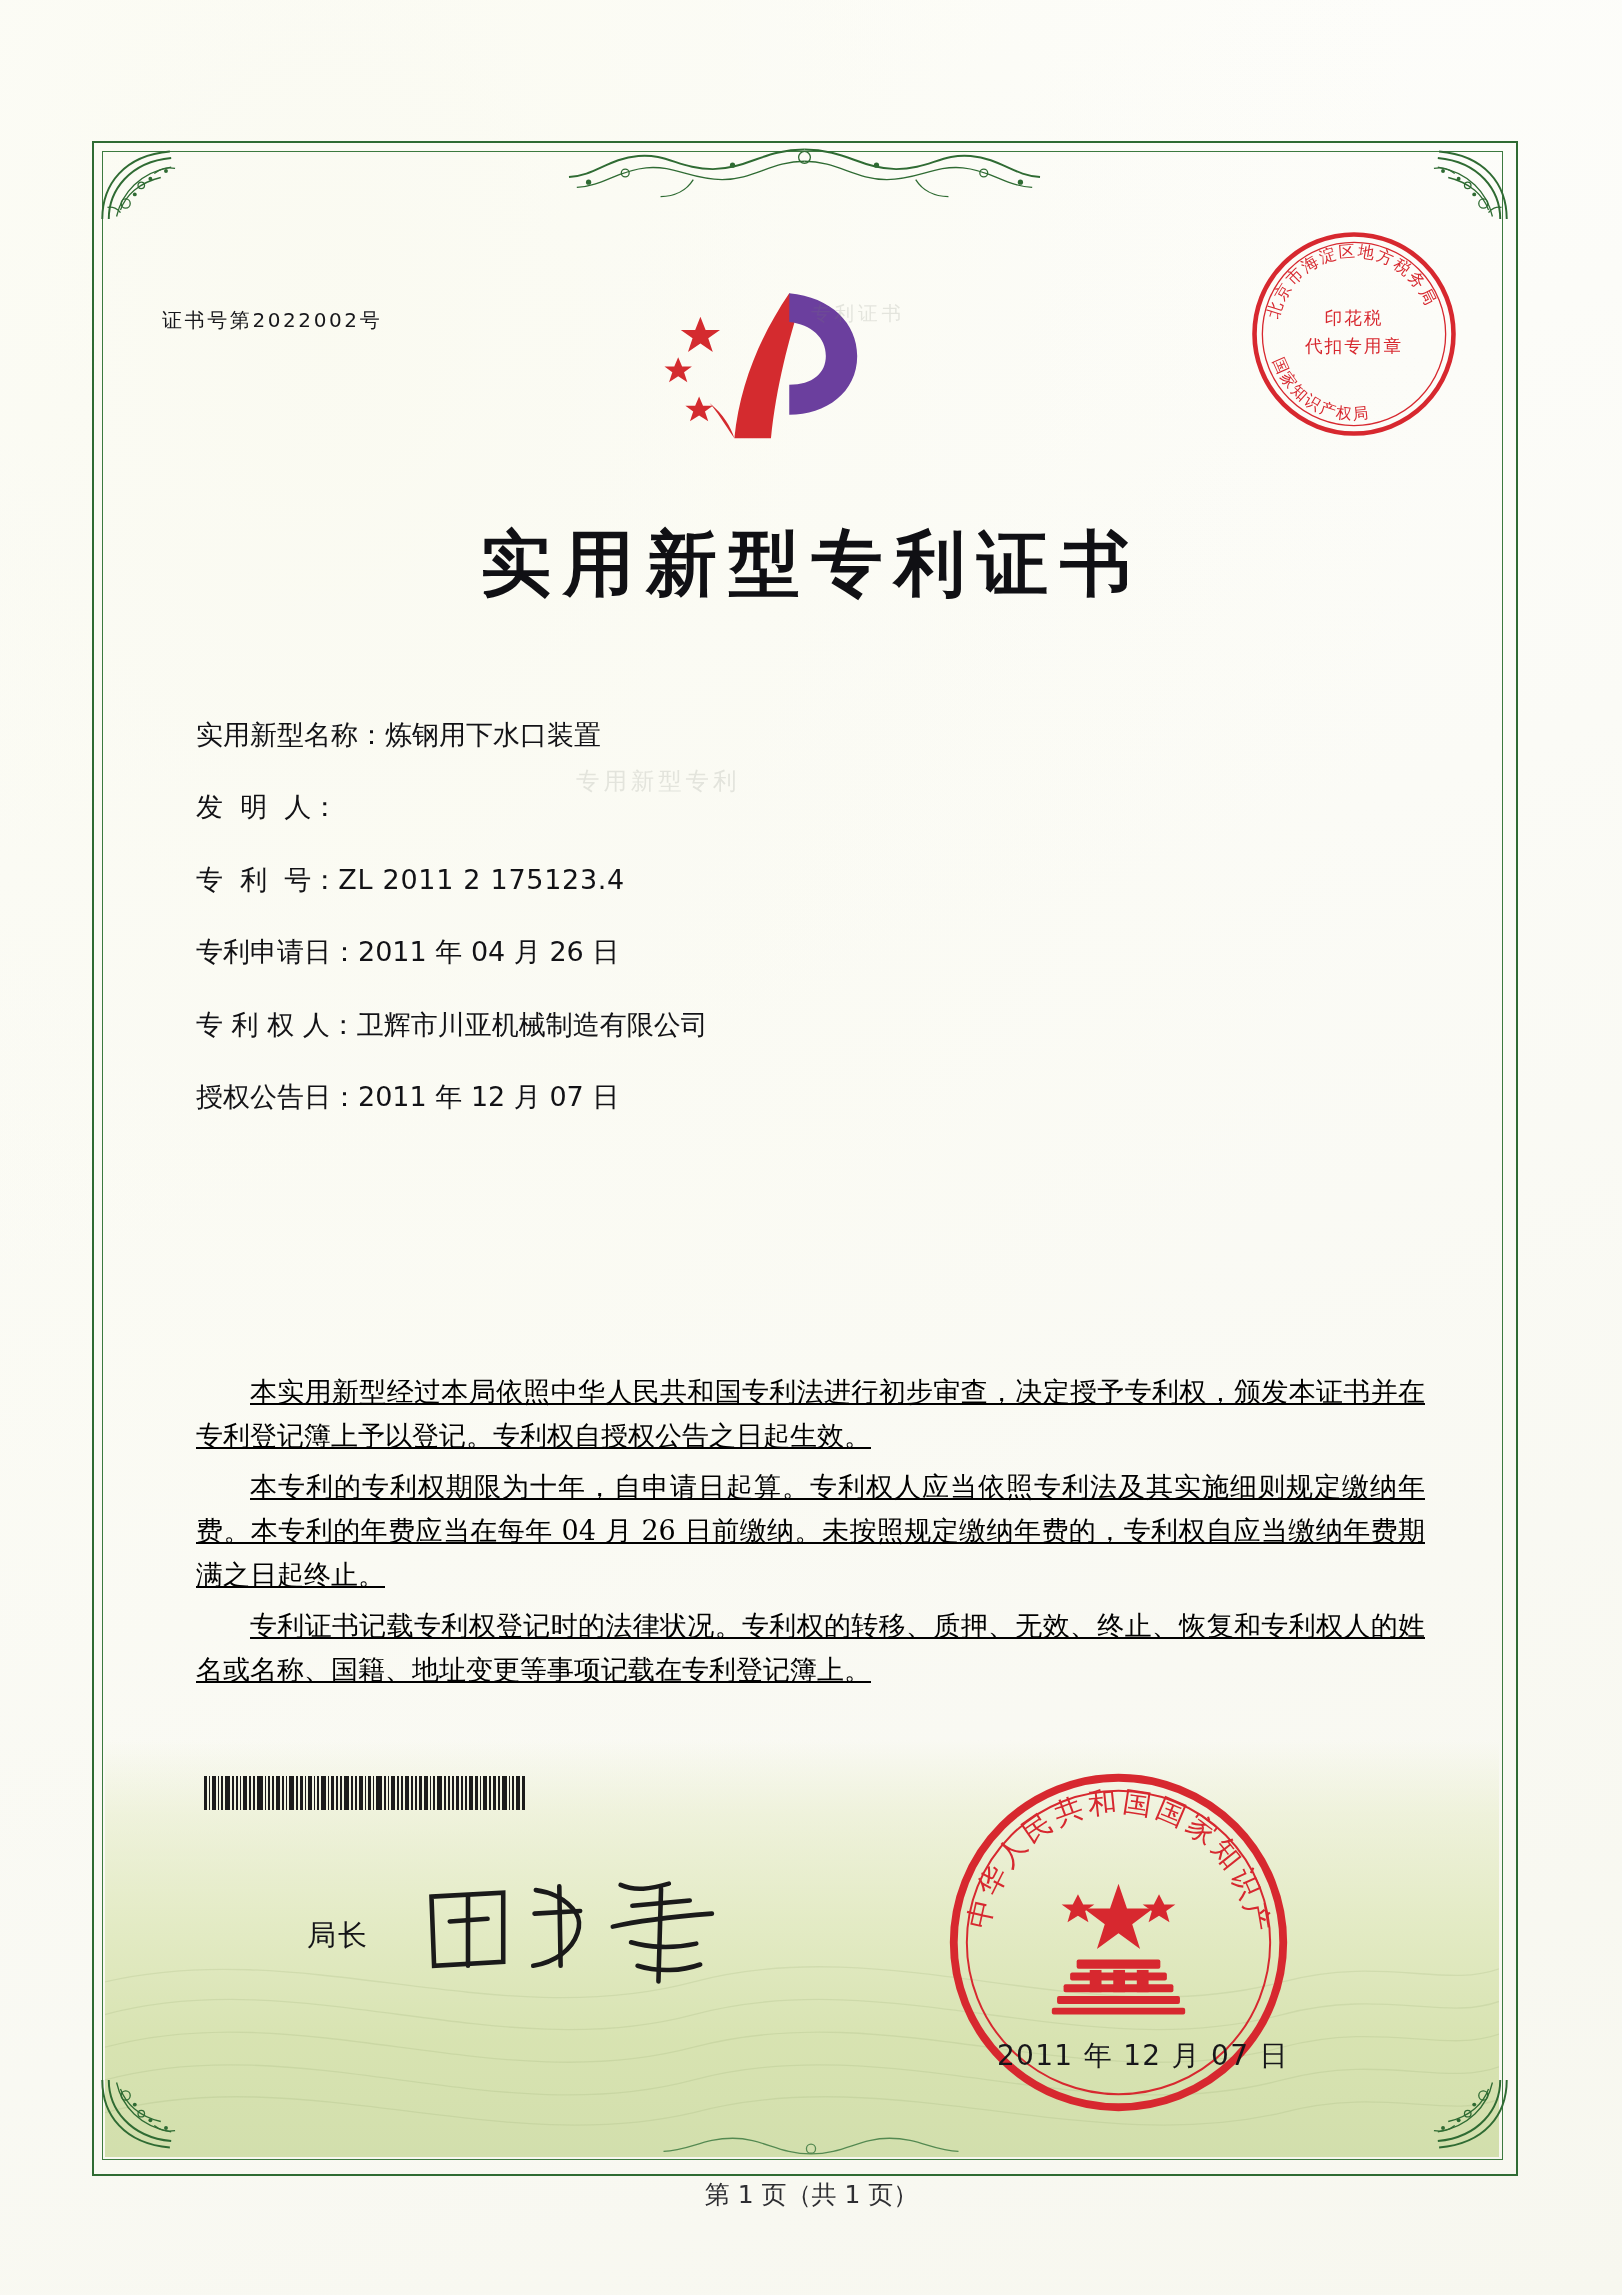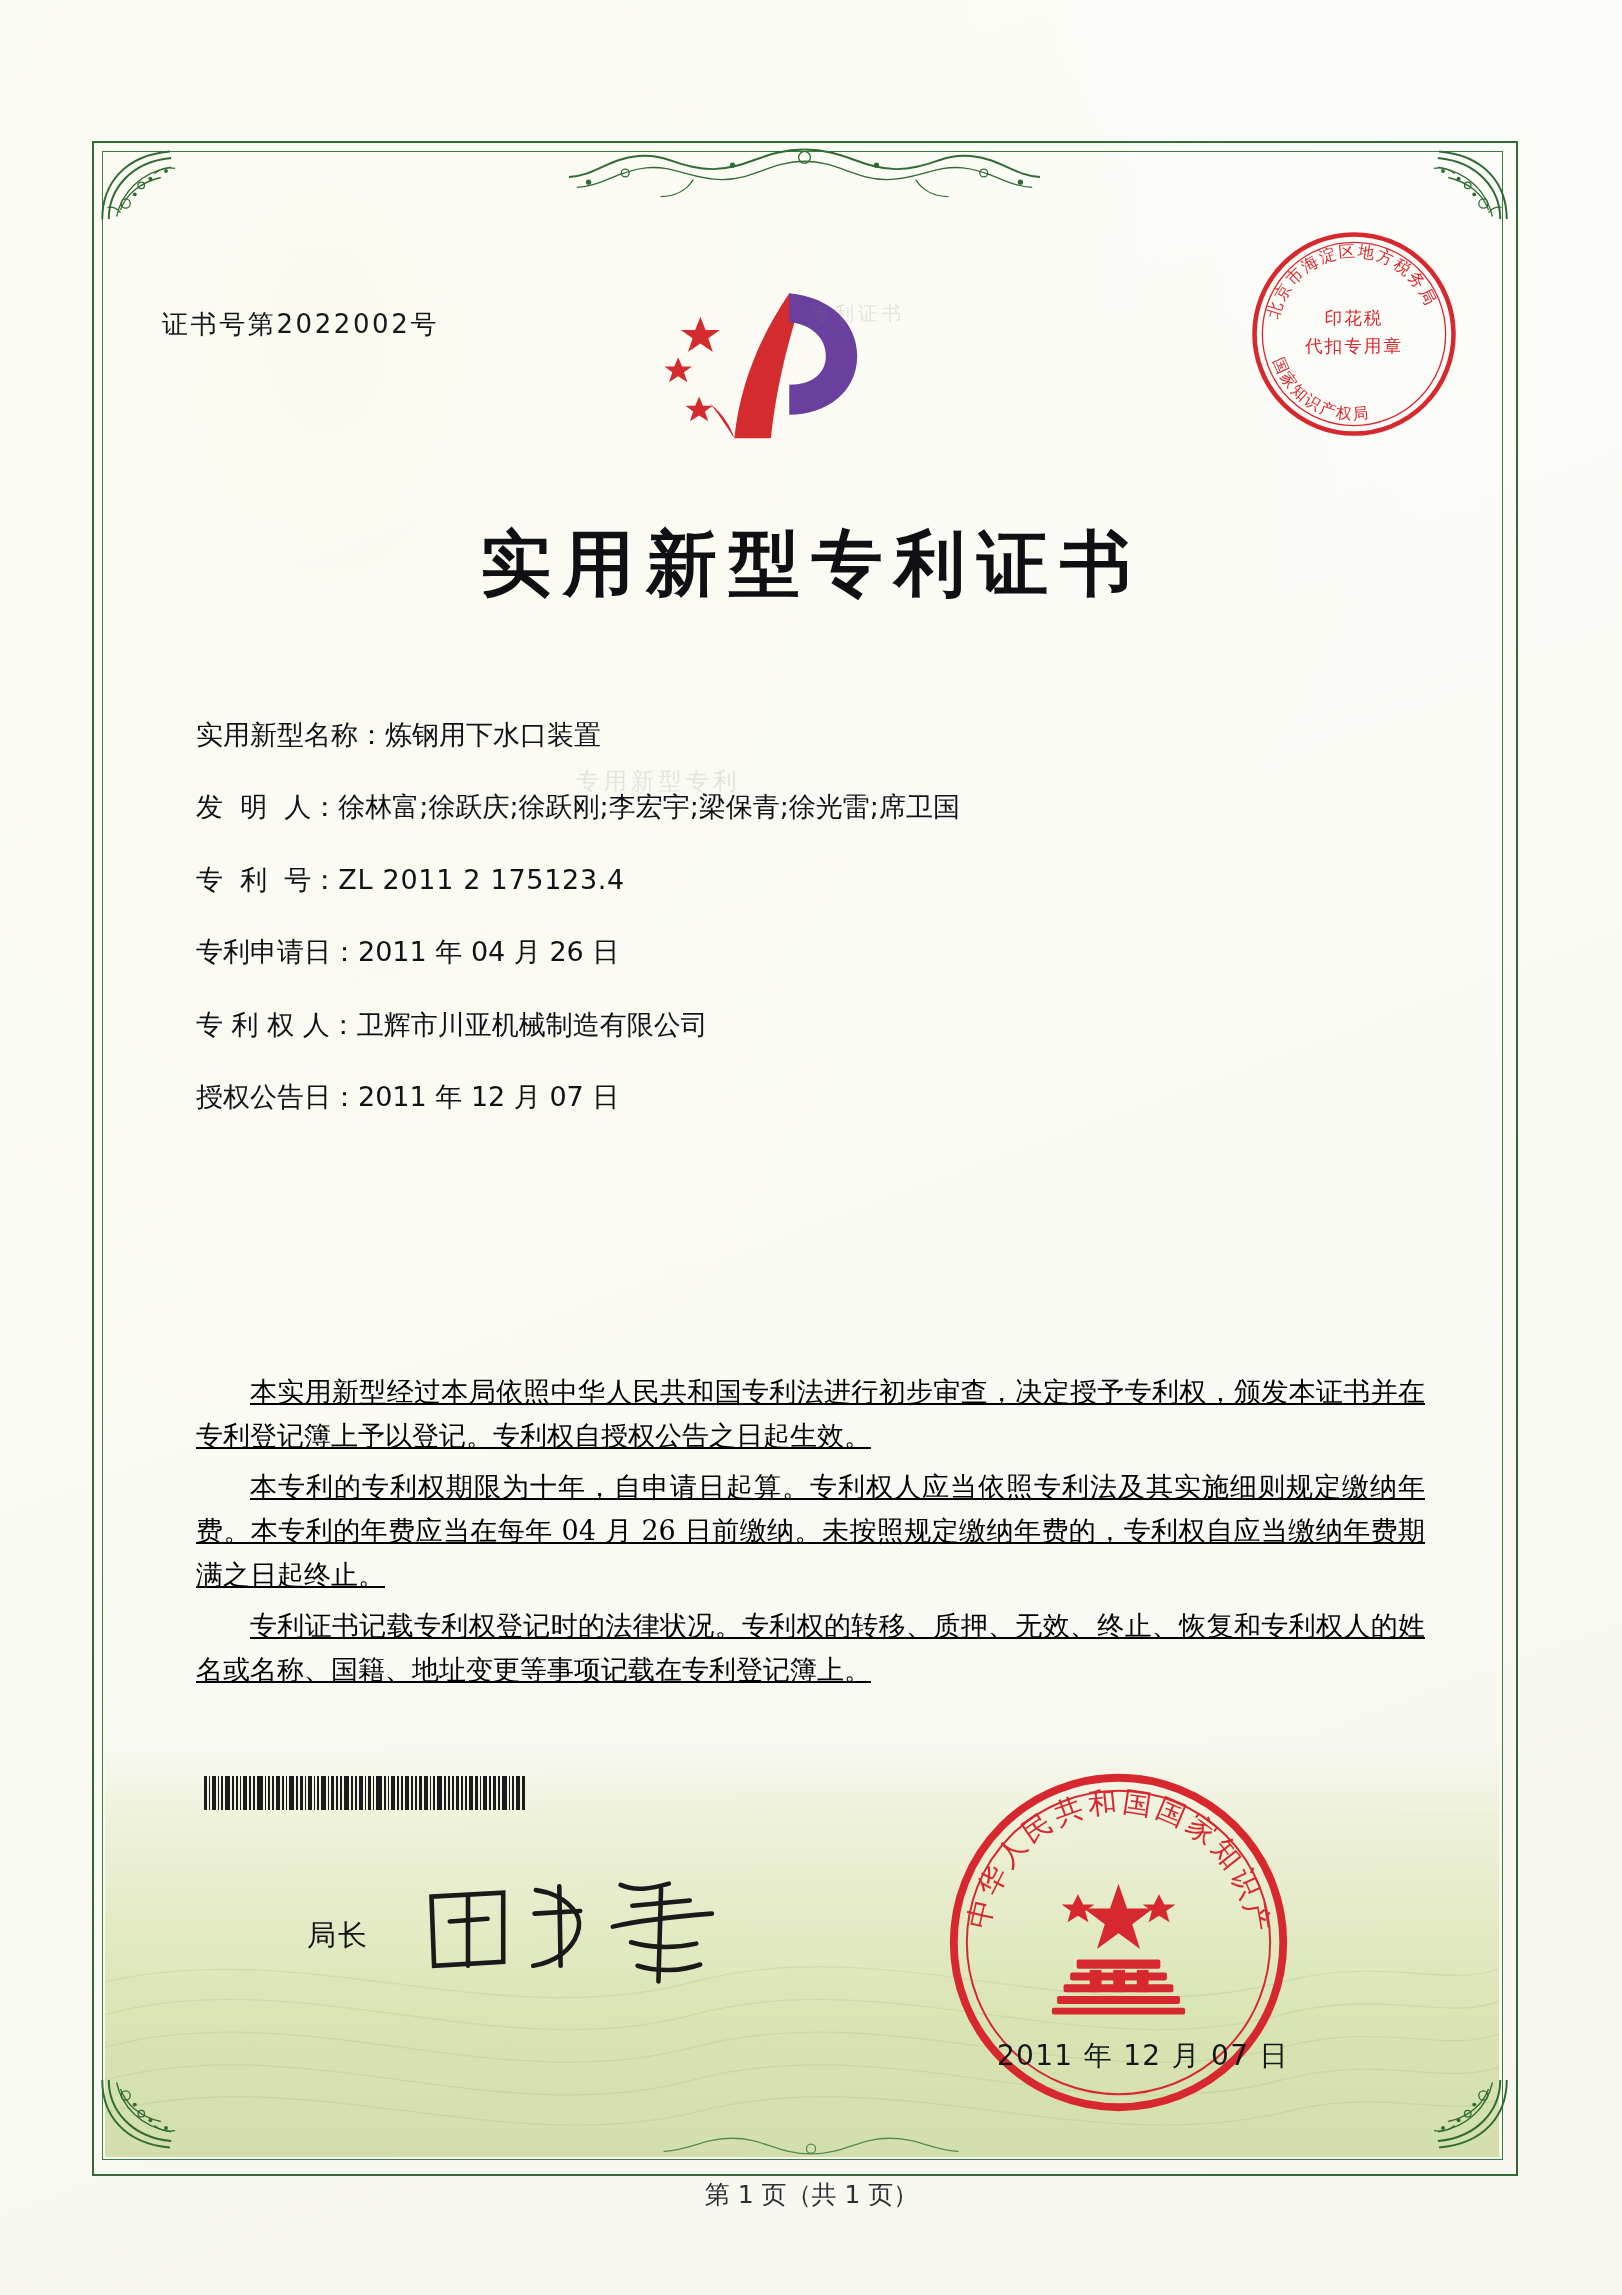--- a/index.html
+++ b/index.html
@@ -43,21 +43,21 @@
   .top-ornament svg{width:100%;height:100%;display:block;}
   .bottom-ornament{
     position:absolute;left:628px;top:2103px;width:366px;height:62px;color:#3f7b42;opacity:.85;
   }
   .bottom-ornament svg{width:100%;height:100%;display:block;}
 
   
   .cert-no{
     position:absolute;left:162px;top:307px;
     font-family:"DejaVu Sans","Liberation Sans",sans-serif;
-    font-size:26px;letter-spacing:2.6px;color:#16161a;
+    font-size:20px;letter-spacing:2.6px;color:#16161a;
   }
   
   .logo{
     position:absolute;left:661px;top:275px;width:216px;height:196px;
   }
   .logo svg{width:100%;height:100%;display:block;}
   
   .tax-seal{
     position:absolute;left:1246px;top:226px;width:216px;height:216px;
   }
@@ -313,21 +313,20 @@
   <div class="ghost" style="left:576px;top:765px;">专用新型专利</div>
   <div class="ghost" style="left:811px;top:300px;font-size:19.6px;">专利证书</div>
 
   <div class="fields">
     <div class="field">
       <span class="f-label">实用新型名称：</span>
       <span class="f-value">炼钢用下水口装置</span>
     </div>
     <div class="field">
       <span class="f-label">发  明  人：</span>
-      <span class="f-value">徐林富;徐跃庆;徐跃刚;李宏宇;梁保青;徐光雷;席卫国</span>
     </div>
     <div class="field">
       <span class="f-label">专  利  号：</span>
       <span class="f-value mono">ZL 2011 2 175123.4</span>
     </div>
     <div class="field">
       <span class="f-label">专利申请日：</span>
       <span class="f-value">2011 年 04 月 26 日</span>
     </div>
     <div class="field">

